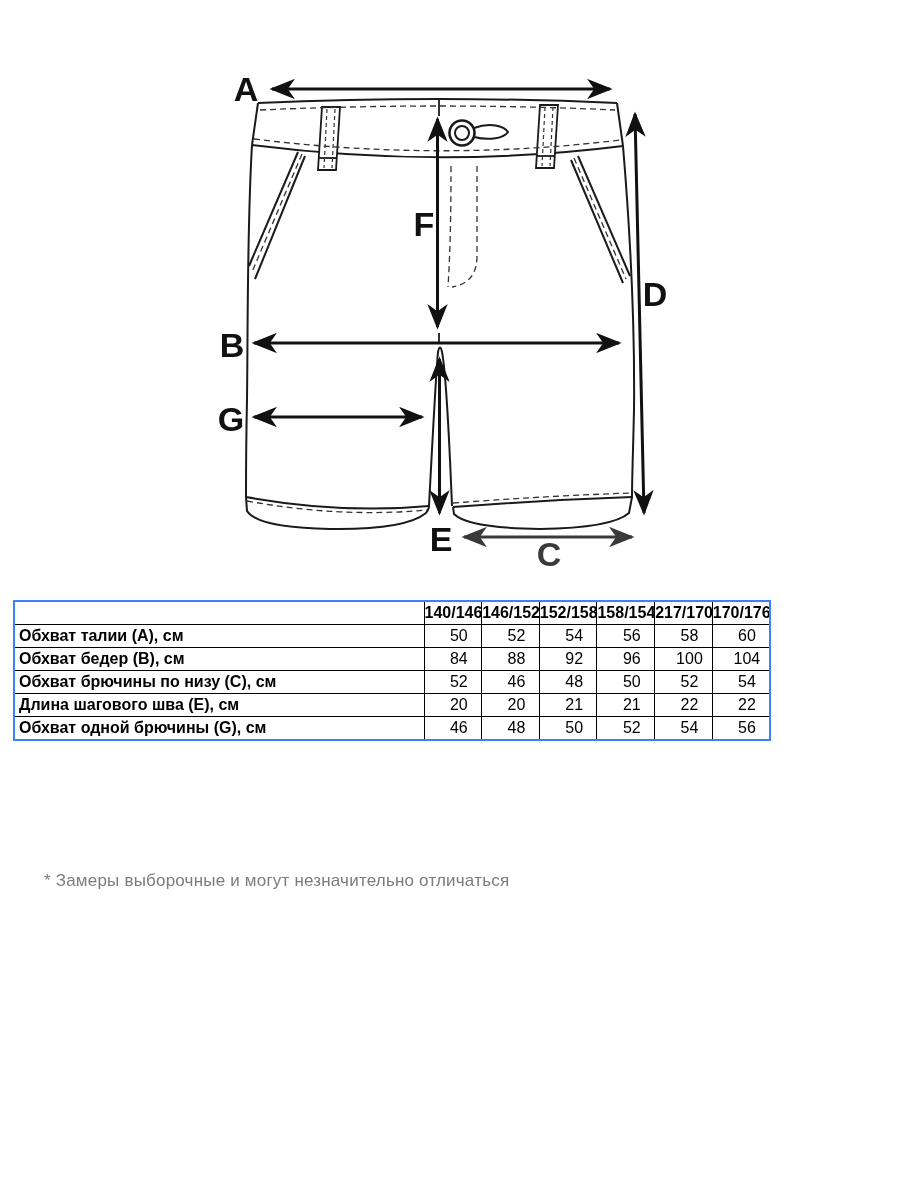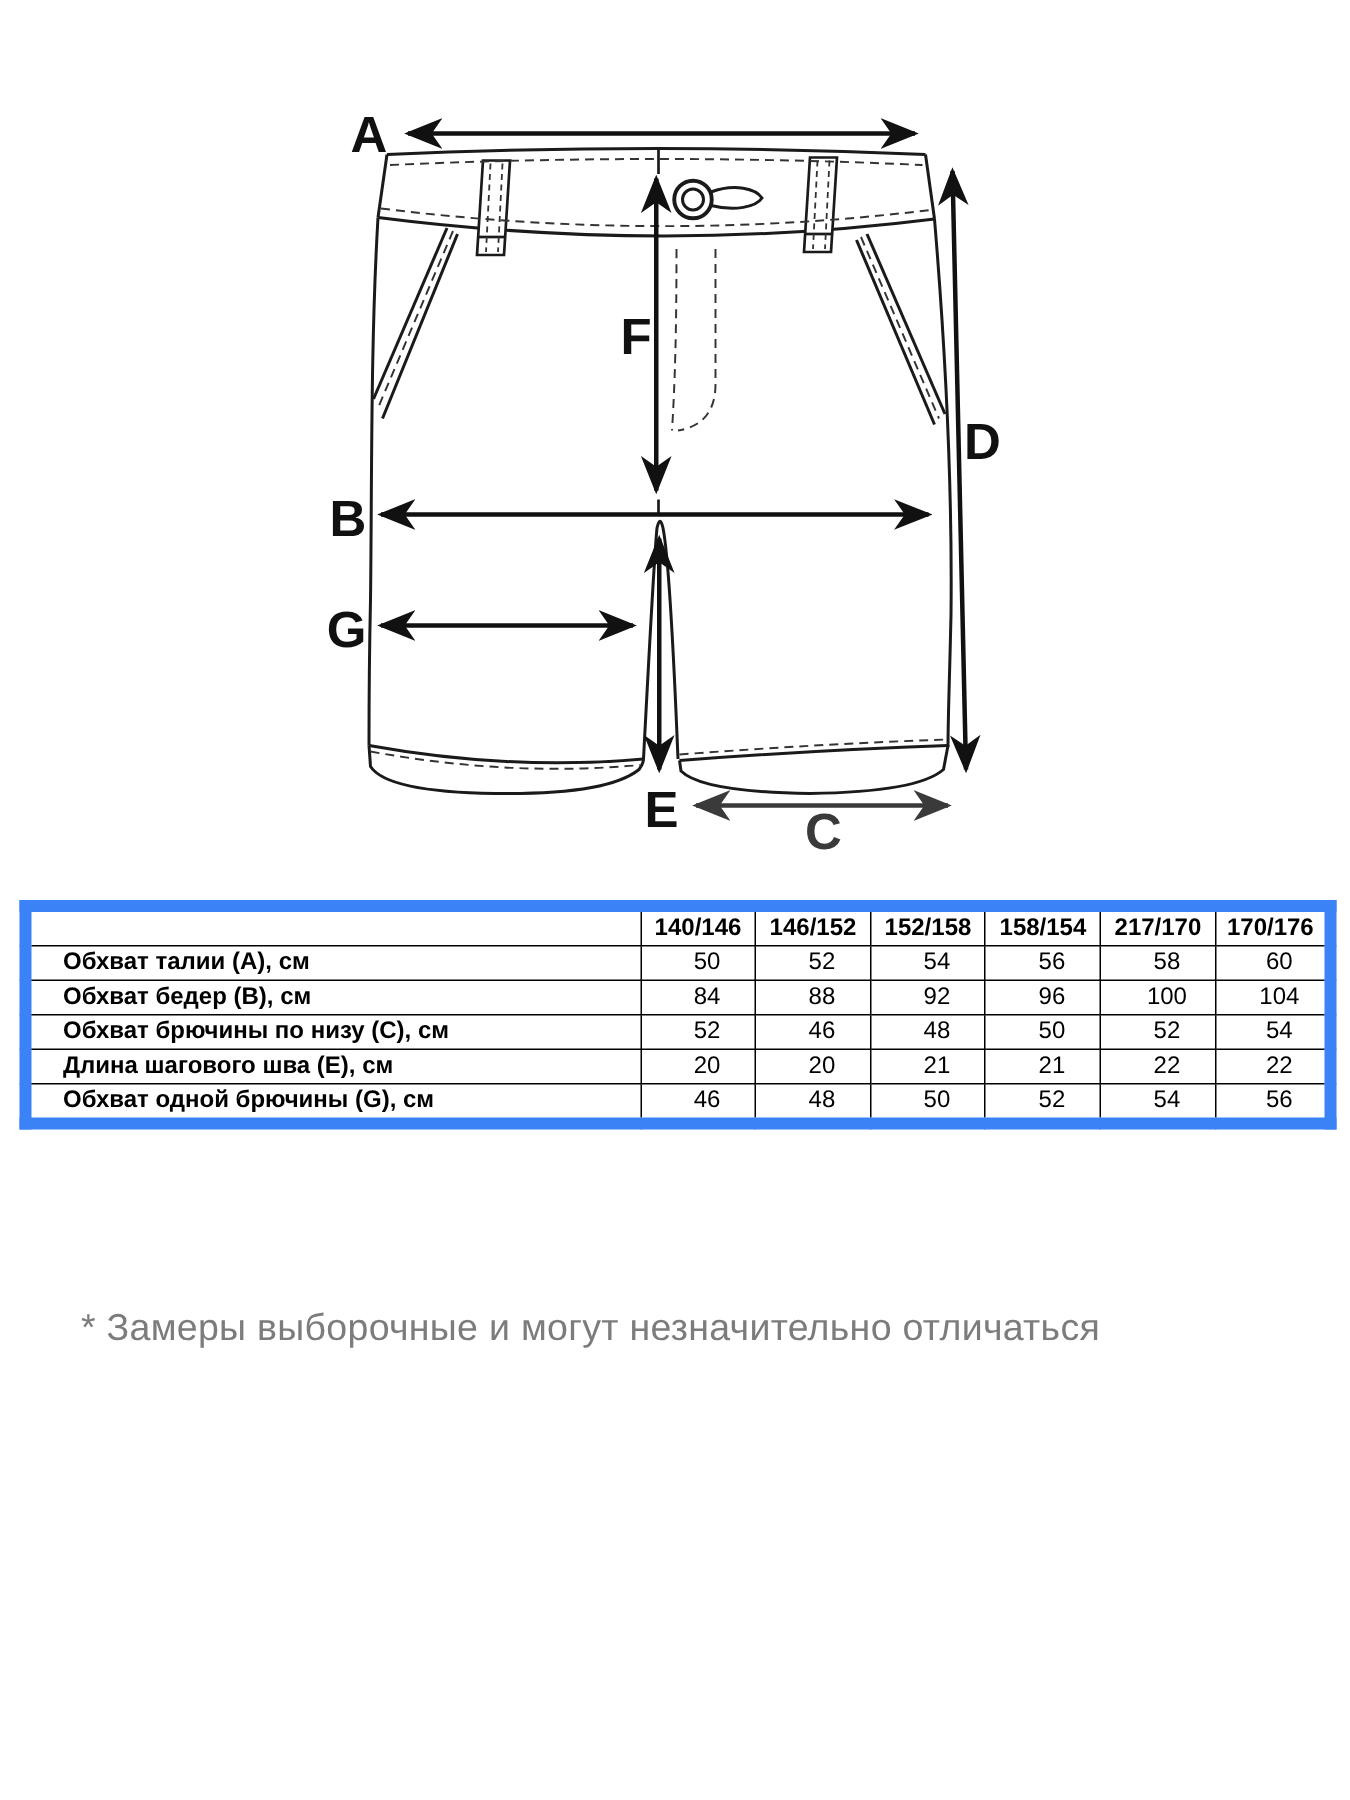--- a/index.html
+++ b/index.html
@@ -13,41 +13,41 @@
   
   .diagram-wrap { position:absolute; left:0; top:0; width:900px; height:595px; }
   svg text.lbl {
     font-family:"Liberation Sans", sans-serif;
     font-weight:bold; font-size:34px; fill:#111;
   }
   svg text.lbl.gray { fill:#3a3a3a; }
 
   
   table.size-table {
-    position:absolute; left:13px; top:600px; width:878px;
+    position:absolute; left:13px; top:600px; width:758px;
     border-collapse:collapse; table-layout:fixed;
-    border:8px solid #3b82f6;
+    border:2px solid #3b82f6;
     font-family:"Liberation Sans", sans-serif;
   }
   .size-table th, .size-table td {
     border:1px solid #000;
     height:22px; line-height:22px;
     padding:0; margin:0;
     font-size:16px; color:#000;
     overflow:hidden; white-space:nowrap;
   }
   .size-table th.corner { background:#fff; }
   .size-table th.size { font-weight:bold; text-align:center; }
-  .size-table td.label { font-weight:bold; text-align:left; padding-left:21px; }
+  .size-table td.label { font-weight:bold; text-align:left; padding-left:4px; }
   .size-table td.val { font-weight:normal; text-align:center;padding-left:12px; }
 
   
   .footnote {
-    position:absolute; left:54px; top:871px;
-    font-size:25px; font-weight:normal; color:#7c7c7c;
+    position:absolute; left:44px; top:871px;
+    font-size:17px; font-weight:normal; color:#7c7c7c;
     letter-spacing:0.2px;
   }
 </style>
 </head>
 <body>
 
 <div class="page">
 
   <div class="diagram-wrap">
     <svg width="900" height="595" viewBox="0 0 900 595">

